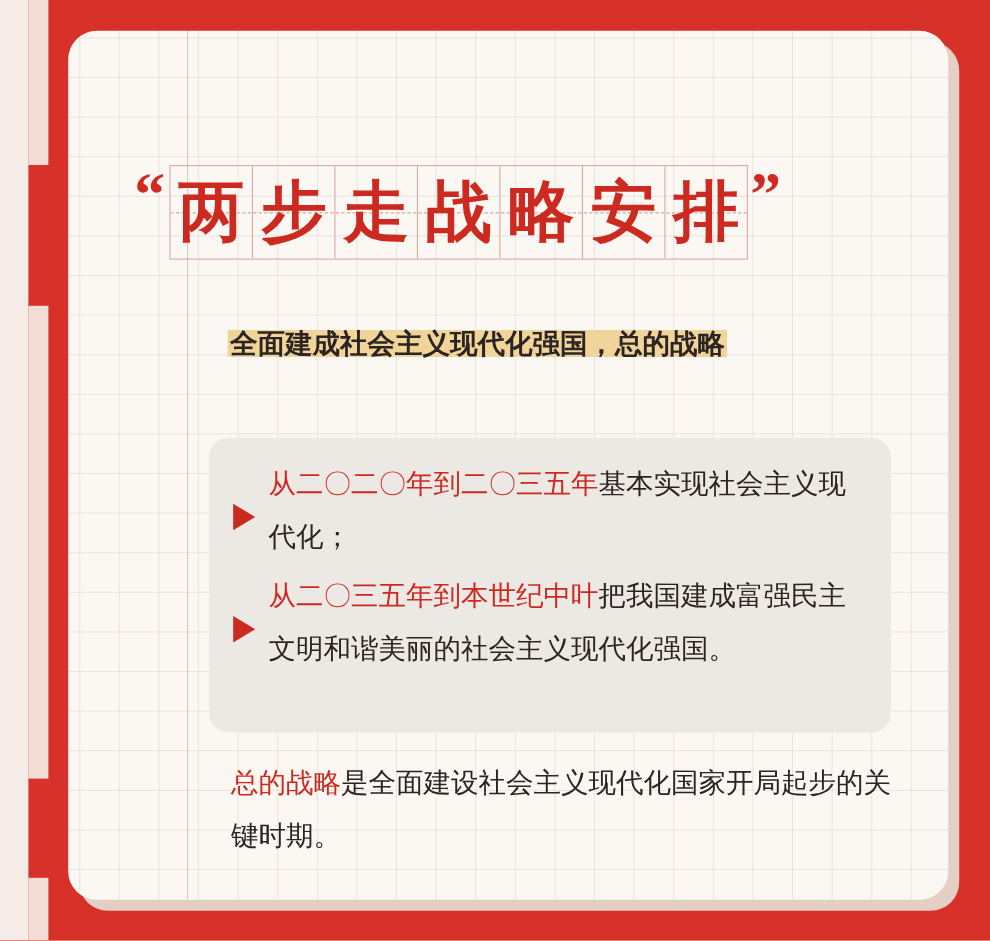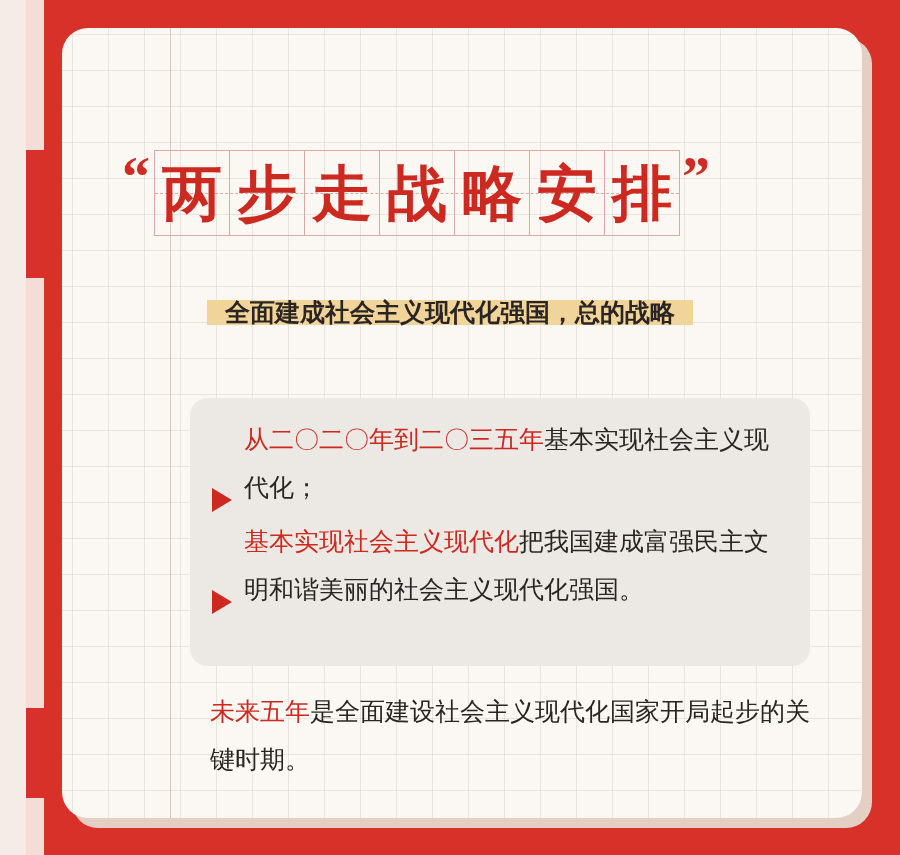--- a/index.html
+++ b/index.html
@@ -182,39 +182,39 @@
     top: 262px;
     width: 600px;
     font-size: 25px;
     line-height: 46px;
     font-weight: bold;
     color: #2a2522;
     font-family: "DejaVu Serif", "Liberation Serif", serif;
   }
   .lead .hl {
     background: linear-gradient(transparent 6%, #f0d49a 6%, #f0d49a 92%, transparent 92%);
-    padding: 0 18px;
+    padding: 0 2px;
   }
 
   
   .bullet-block {
     position: absolute;
     left: 128px;
     top: 370px;
     width: 620px;
     height: 268px;
     background: #ece8e4;
     border-radius: 18px;
   }
   .bullet-row {
     position: absolute;
     left: 22px;
     width: 586px;
     display: flex;
-    align-items: flex-end;
+    align-items: center;
   }
   .bullet-row.r1 { top: 18px; }
   .bullet-row.r2 { top: 120px; }
   .tri {
     width: 0;
     height: 0;
     border-top: 12px solid transparent;
     border-bottom: 12px solid transparent;
     border-left: 20px solid #cc2a20;
     margin-top: 12px;
@@ -288,25 +288,25 @@
         <div class="bullet-row r1">
           <span class="tri"></span>
           <div class="btext">
             <span class="red">从二〇二〇年到二〇三五年</span><span>基本实现社会主义现代化；</span>
           </div>
         </div>
 
         <div class="bullet-row r2">
           <span class="tri"></span>
           <div class="btext">
-            <span class="red">基本实现社会主义现代化</span><span>把我国建成富强民主文明和谐美丽的社会主义现代化强国。</span>
+            <span class="red">从二〇三五年到本世纪中叶</span><span>把我国建成富强民主文明和谐美丽的社会主义现代化强国。</span>
           </div>
         </div>
 
       </div>
 
       <div class="closing">
-        <span class="red">未来五年</span><span>是全面建设社会主义现代化国家开局起步的关键时期。</span>
+        <span class="red">总的战略</span><span>是全面建设社会主义现代化国家开局起步的关键时期。</span>
       </div>
 
     </div>
   </div>
 </div>
 
 </body></html>

